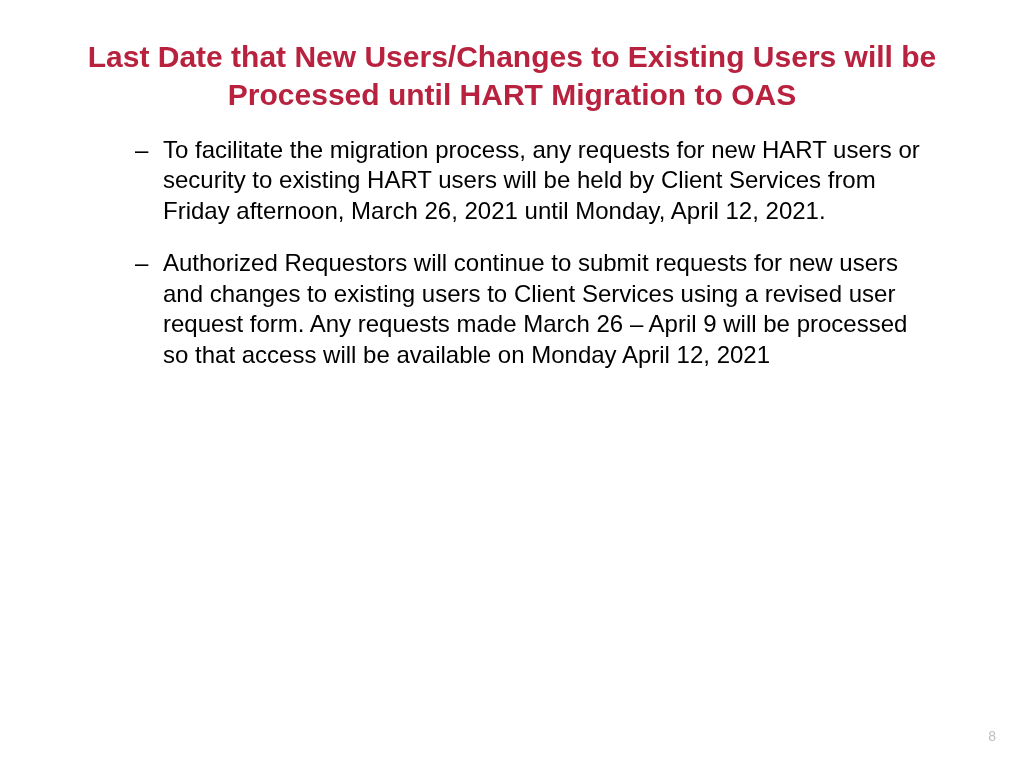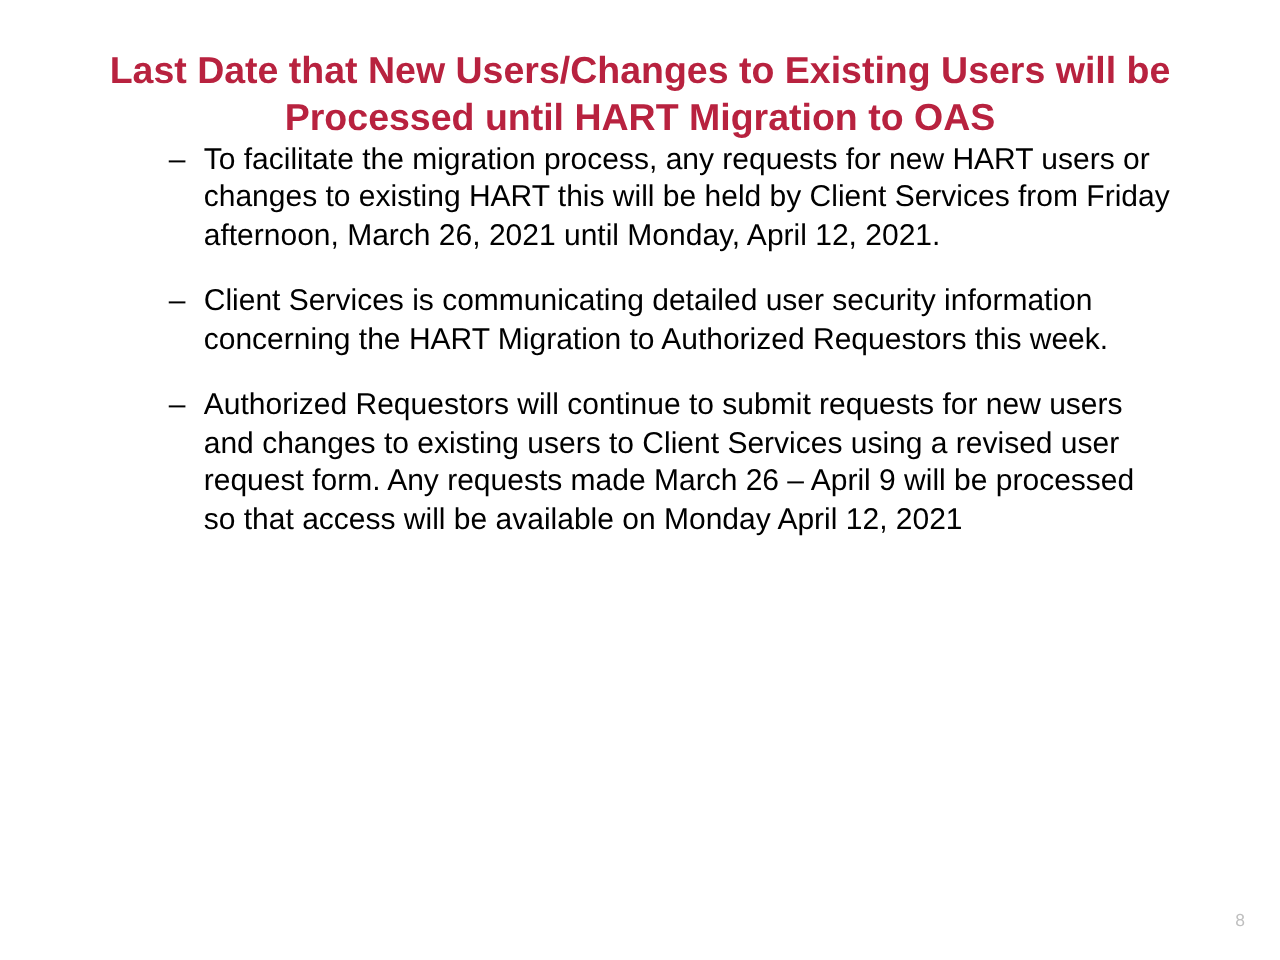--- a/index.html
+++ b/index.html
@@ -17,20 +17,21 @@
     }
     .slide {
       padding: 38px 85px 40px 85px;
     }
     .title {
       color: #b8223f;
       font-size: 30px;
       font-weight: bold;
       text-align: center;
       line-height: 1.25;
+      margin-bottom: 22px;
     }
     .bullet-list {
       list-style: none;
       padding-left: 50px;
     }
     .bullet-item {
       position: relative;
       font-size: 24px;
       color: #000000;
       line-height: 1.27;
@@ -55,23 +56,20 @@
       color: #bfbfbf;
     }
   </style>
 </head>
 <body>
 
 <div class="slide">
   <h1 class="title">Last Date that New Users/Changes to Existing Users will be Processed until HART Migration to OAS</h1>
   <ul class="bullet-list">
     <li class="bullet-item">
-      <span>To facilitate the migration process, any requests for new HART users or changes to existing HART this will be held by Client Services from </span><span class="bold">Friday afternoon, March 26, 2021 until Monday, April 12, 2021</span><span>.</span>
-    </li>
-    <li class="bullet-item">
-      <span>Client Services is communicating detailed user security information concerning the HART Migration to Authorized Requestors this week.</span><span class="bold"></span><span></span>
+      <span>To facilitate the migration process, any requests for new HART users or security to existing HART users will be held by Client Services from </span><span class="bold">Friday afternoon, March 26, 2021 until Monday, April 12, 2021</span><span>.</span>
     </li>
     <li class="bullet-item">
       <span>Authorized Requestors will continue to submit requests for new users and changes to existing users to Client Services using a revised user request form.  Any requests made March 26 – April 9 will be processed so that access will be available on Monday April 12, 2021</span><span class="bold"></span><span></span>
     </li>
   </ul>
 </div>
 <div class="page-number">8</div>
 
 </body></html>

